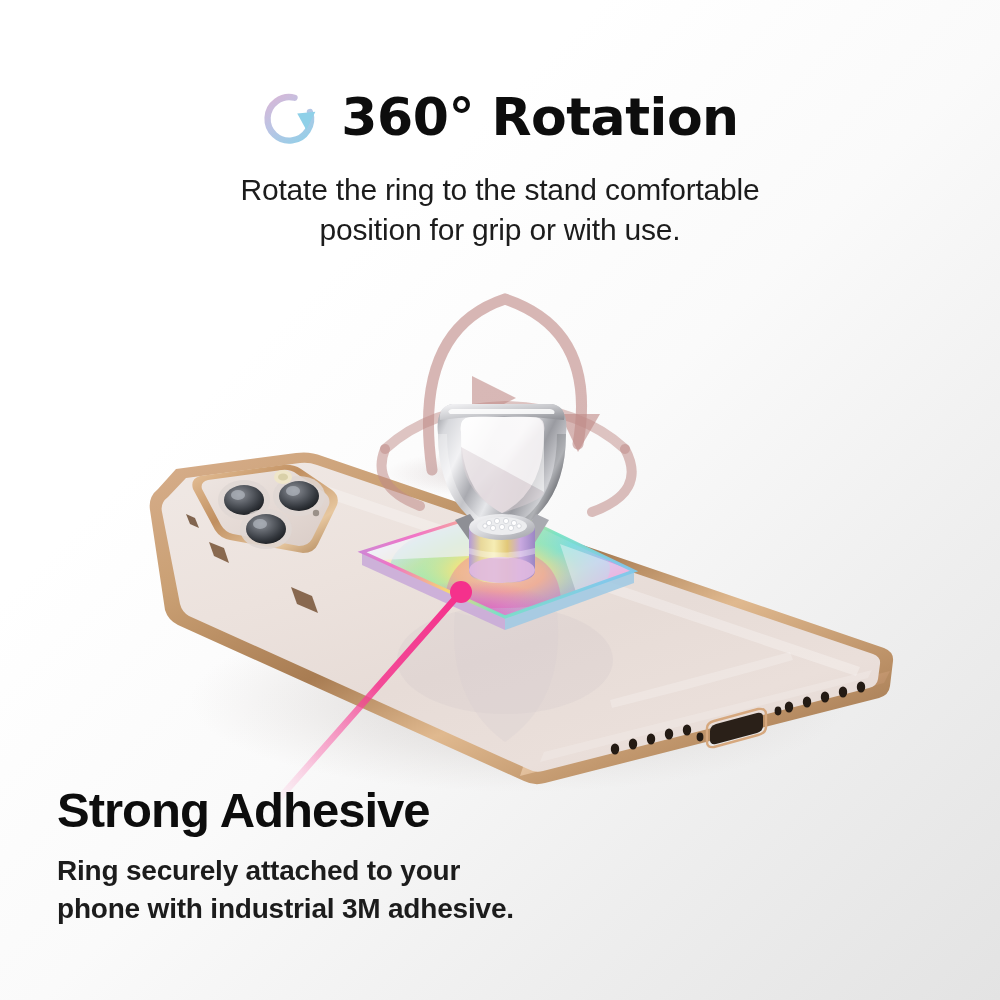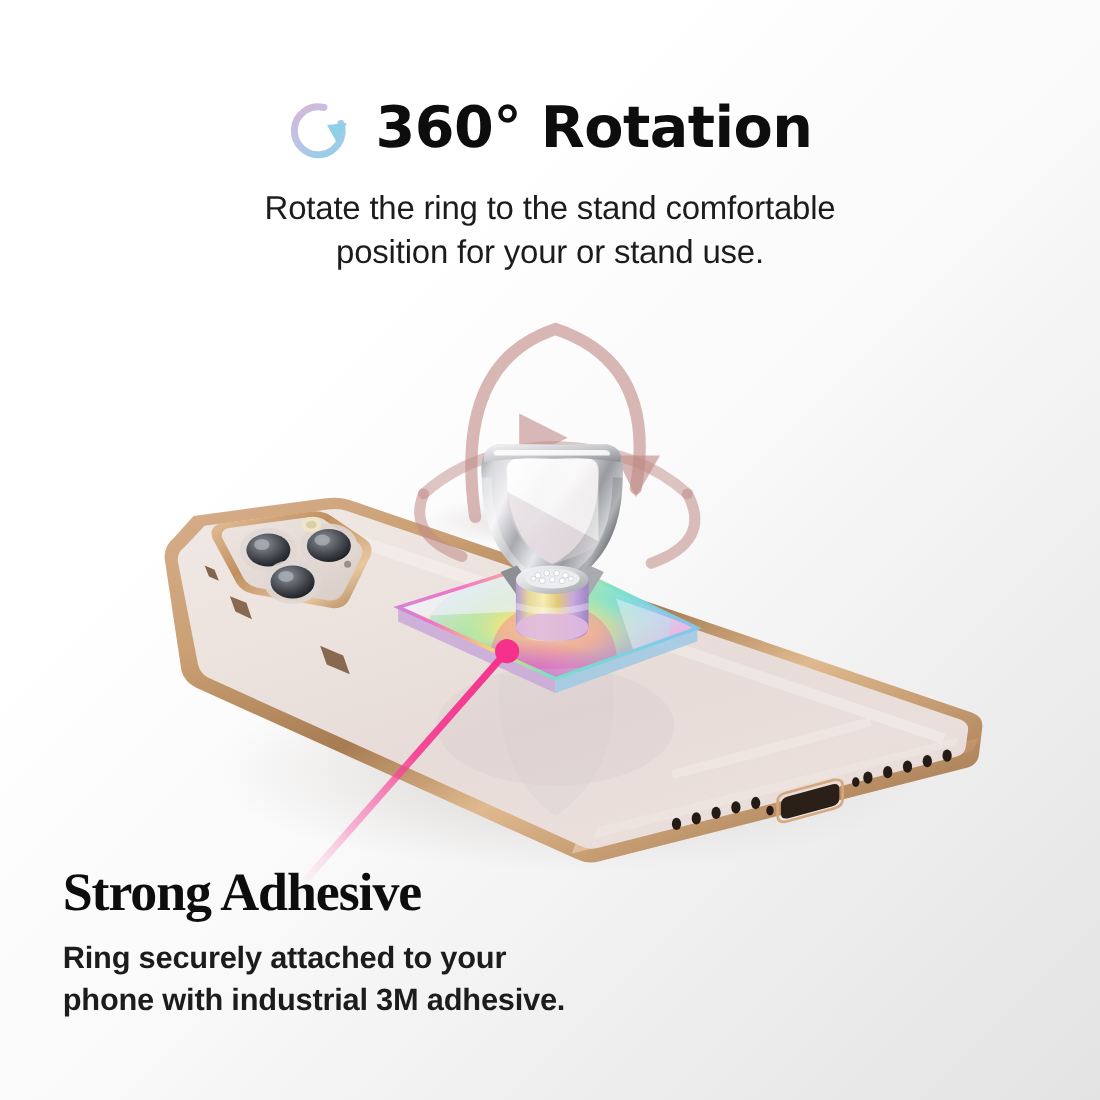--- a/index.html
+++ b/index.html
@@ -24,21 +24,21 @@
   }
   .subhead{
     margin-top:22px;font-size:30px;line-height:1.32;color:#1c1c1c;
     font-weight:400;letter-spacing:-0.2px;
   }
   .subhead .l2{display:block;}
 
   
   .footer{position:absolute;left:57px;top:785px;width:620px;text-align:left;}
   .foot-title{
-    font-family:Liberation Serif, serif;
+    font-family:Liberation Sans, sans-serif;
     font-size:49px;font-weight:bold;color:#0d0d0d;letter-spacing:-1px;line-height:1.05;
   }
   .foot-body{
     margin-top:16px;font-size:28px;line-height:1.33;color:#1c1c1c;letter-spacing:-0.2px;font-weight:bold;
   }
   .foot-body .l2{display:block;}
 
   
   .art{position:absolute;left:0;top:0;width:1000px;height:1000px;}
   .art svg{display:block;}
@@ -400,21 +400,21 @@
   <div class="header">
     <div class="headline-row">
       <svg class="rot-icon" viewBox="0 0 64 64">
         <path d="M32 8 A24 24 0 1 0 52 20" fill="none" stroke="url(#iconArrow)" stroke-width="7" stroke-linecap="round" transform="rotate(12 32 32)"></path>
         <path d="M40 26 L60 24 L50 44 Z" fill="#8fd0e8"></path>
       </svg>
       <div class="headline">360° Rotation</div>
     </div>
     <div class="subhead">
       <span>Rotate the ring to the stand comfortable</span>
-      <span class="l2">position for your or stand use.</span>
+      <span class="l2">position for grip or with use.</span>
     </div>
   </div>
 
   <div class="footer">
     <div class="foot-title">Strong Adhesive</div>
     <div class="foot-body">
       <span>Ring securely attached to your</span>
       <span class="l2">phone with industrial 3M adhesive.</span>
     </div>
   </div>

